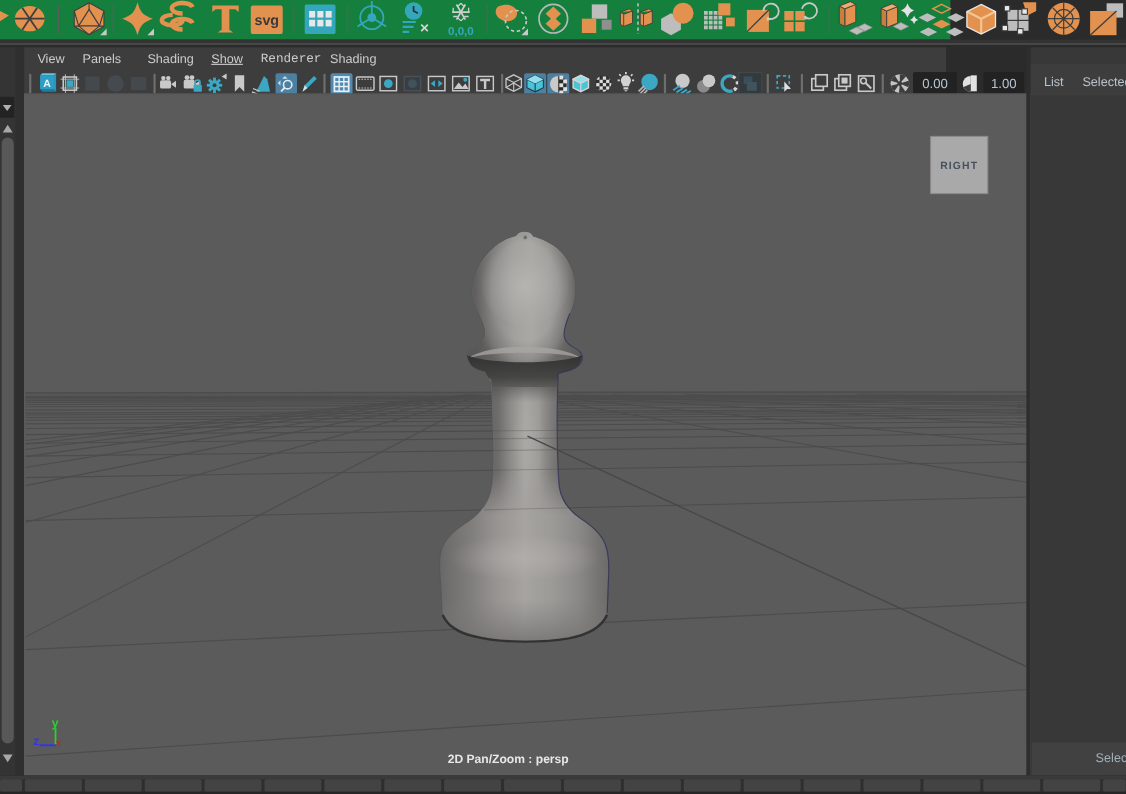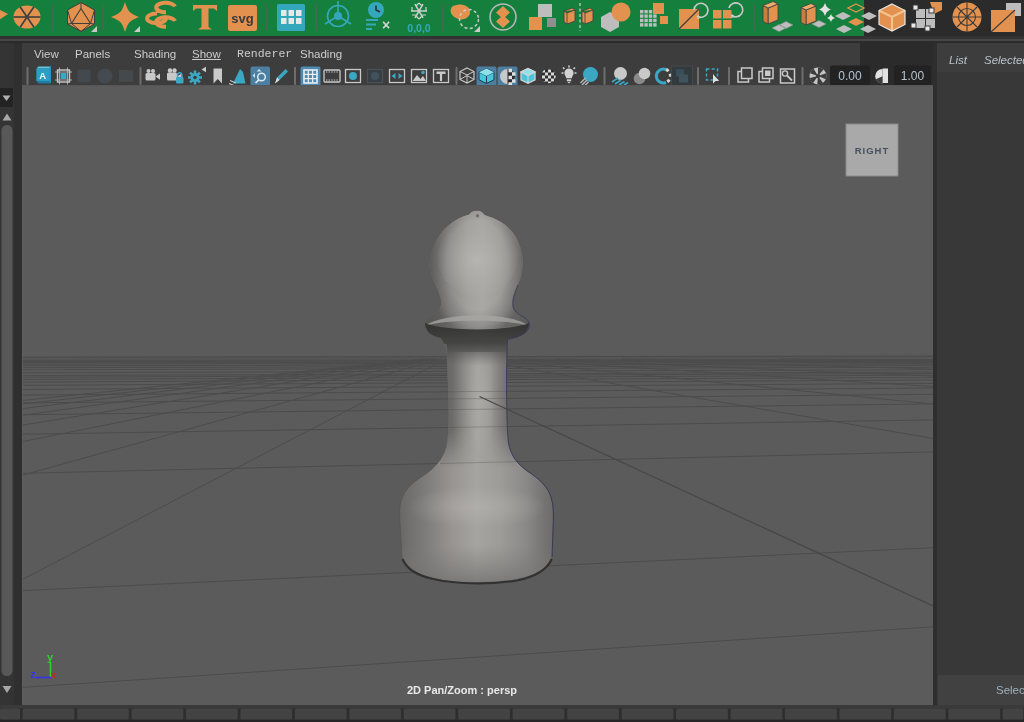--- a/index.html
+++ b/index.html
@@ -10,22 +10,22 @@
 #shelfsep2 { left:0; top:39px; width:1024px; height:1.5px; background:#474747; }
 #shelfsep3 { left:0; top:40.5px; width:1024px; height:2.5px; background:#2b2b2b; }
 #leftcol { left:0; top:43px; width:22px; height:662px; background:#343434; }
 #panelhead { left:22px; top:43px; width:838px; height:43px; background:#3d3d3d; }
 .menu { position:absolute; top:0; height:21px; line-height:22px; color:#cccccc;
   font-size:11.5px; }
 #viewport { left:22px; top:85px; width:976px; height:620px;
   border-left:1px solid #5e5e5e; border-top:1px solid #565656; border-right:1px solid #6a6a6a;
   background:#5b5b5b; }
 #rightpanel { left:937px; top:43px; width:87px; height:662px; background:#383838; }
-#rpmenu { left:937px; top:43px; width:87px; height:29px; background:#3d3d3d;
-  color:#b9c2ca; font-size:11.5px;font-style:italic; }
+#rpmenu { left:937px; top:58px; width:87px; height:29px; background:#3d3d3d;
+  color:#b9c2ca; font-size:11.5px; }
 #rpbtn { left:938px; top:675px; width:86px; height:30px; background:#414141;
   color:#9fb0bc; font-size:11.5px; line-height:30px; }
 #botbar { left:0; top:705px; width:1024px; height:17px; background:#2e2e2e; }
 #botbar2 { left:0; top:719.5px; width:1024px; height:2.5px; background:#262626; }
 #rpsep { left:933px; top:43px; width:4px; height:662px; background:#2e2e2e; }
 </style></head>
 <body>
 <div class="abs" id="shelf">
 <svg width="1024" height="36" viewBox="0 0 1024 36">
 <path d="M-4,8 L8,14 L-4,22 Z" fill="#e2924e"></path>

